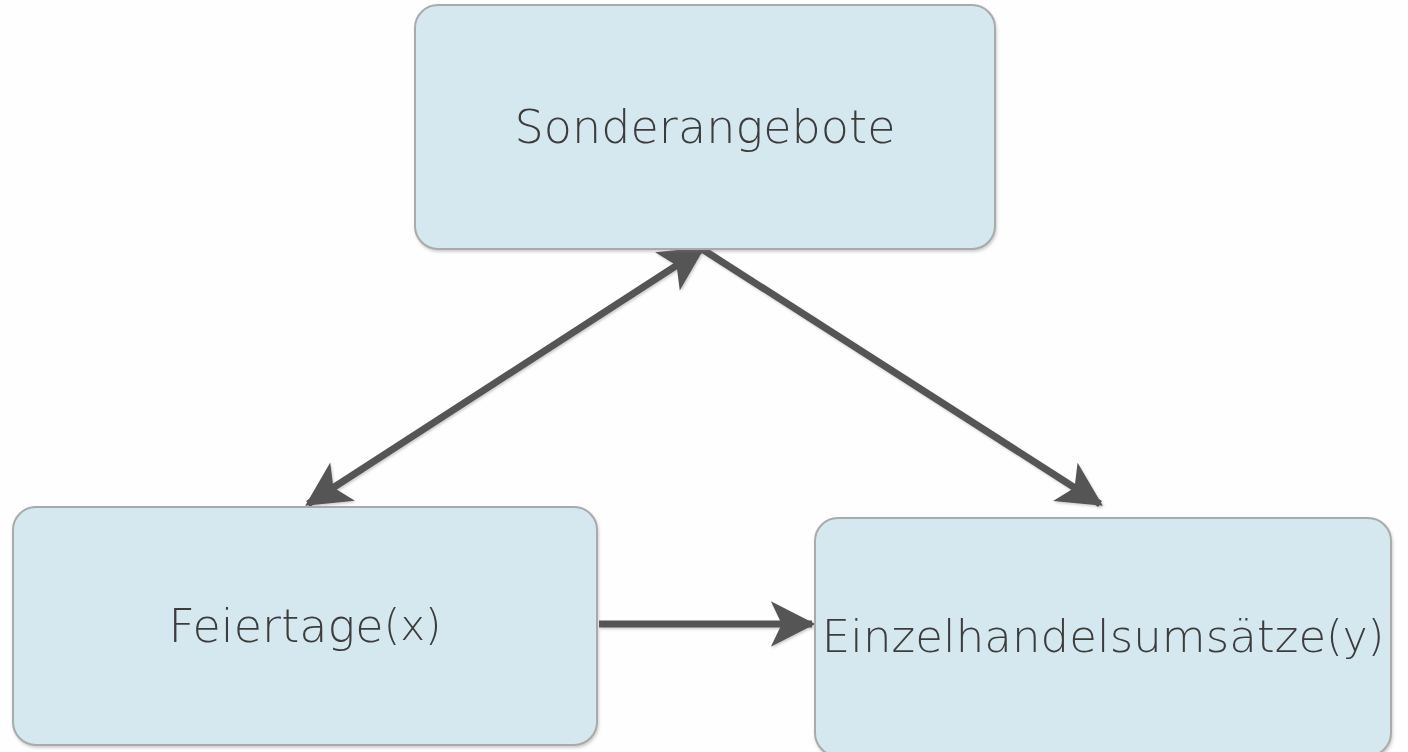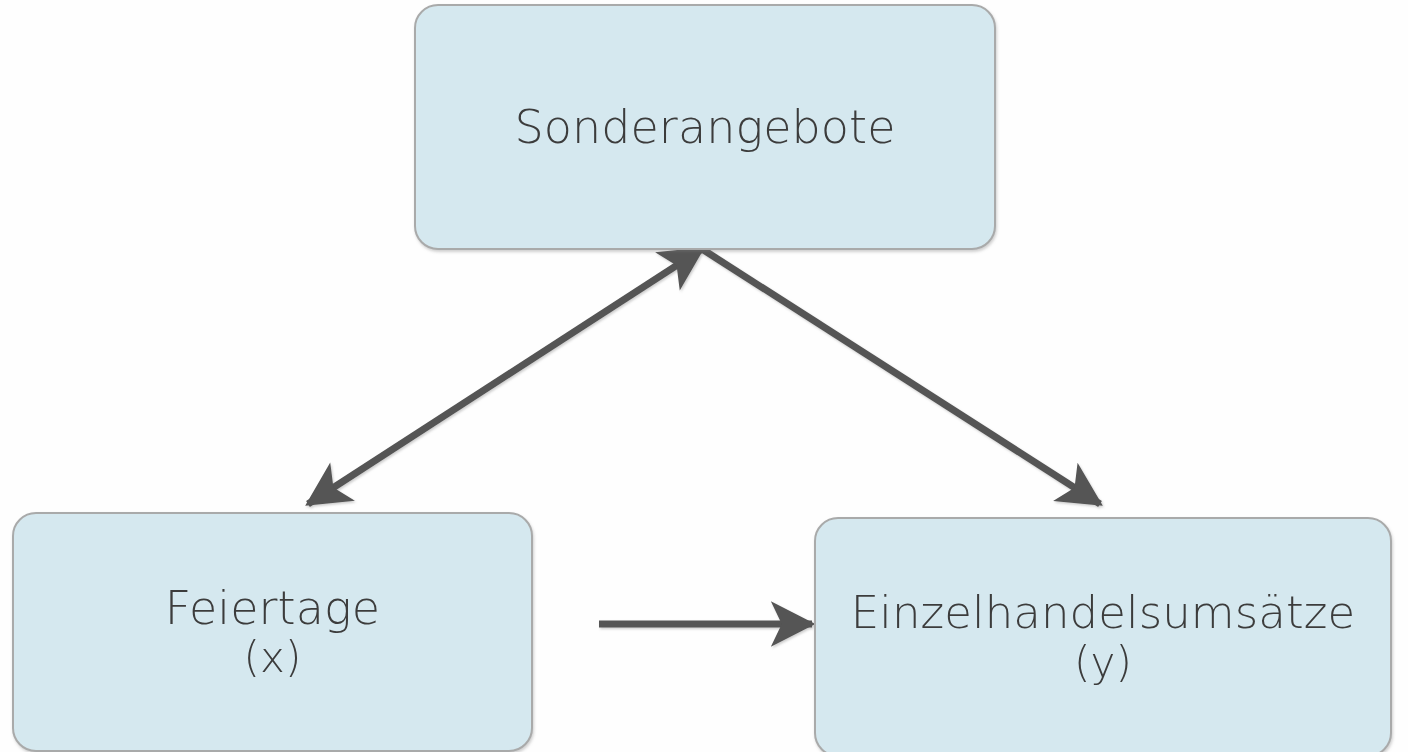--- a/index.html
+++ b/index.html
@@ -27,21 +27,20 @@
     height: 752px;
   }
   .node {
     position: absolute;
     box-sizing: border-box;
     background: #d5e8ef;
     border: 2px solid #a9aaaa;
     border-radius: 24px;
     box-shadow: 1px 2px 3px rgba(120,120,120,0.35);
     display: flex;
-    flex-direction: column;
     align-items: center;
     justify-content: center;
     text-align: center;
     color: #3c3c3c;
     font-weight: 300;
     line-height: 1.14;
     z-index: 2;
   }
   .node-line-primary {
     display: block;
@@ -59,23 +58,22 @@
     left: 414px;
     top: 4px;
     width: 582px;
     height: 246px;
   }
   #node-confounder .node-line-primary { font-size: 46px; }
   #node-confounder .node-line-secondary { font-size: 41px; margin-top: 2px; }
   #node-cause {
     left: 12px;
     top: 506px;
-    width: 521px;
+    width: 586px;
     height: 240px;
-    margin-top: 6px;
   }
   #node-effect {
     left: 814px;
     top: 506px;
     width: 578px;
     height: 240px;
     margin-top: 11px;
   }
   #node-effect .node-line-primary { font-size: 45px; }
 </style>

